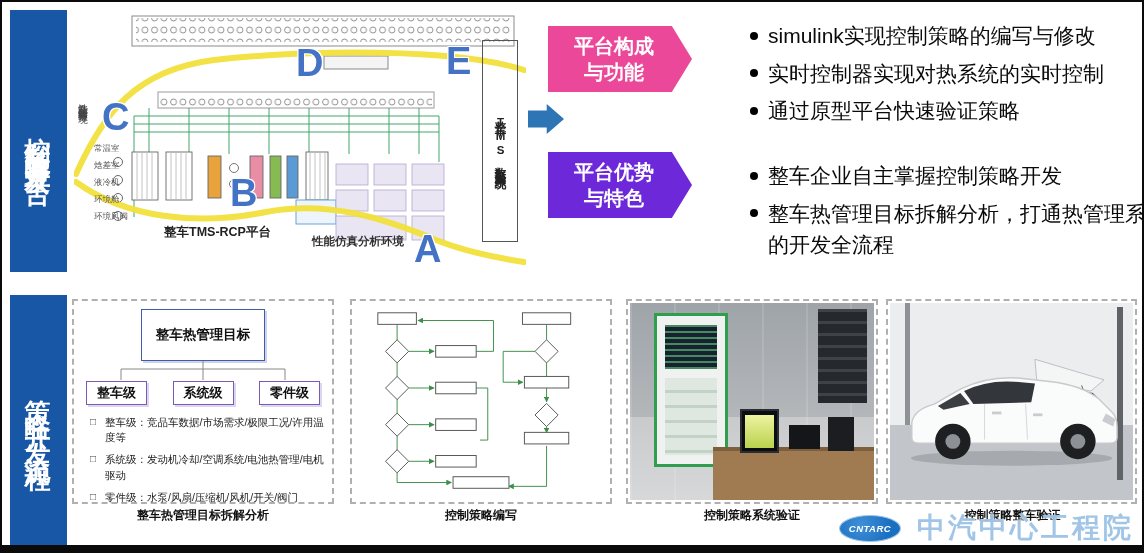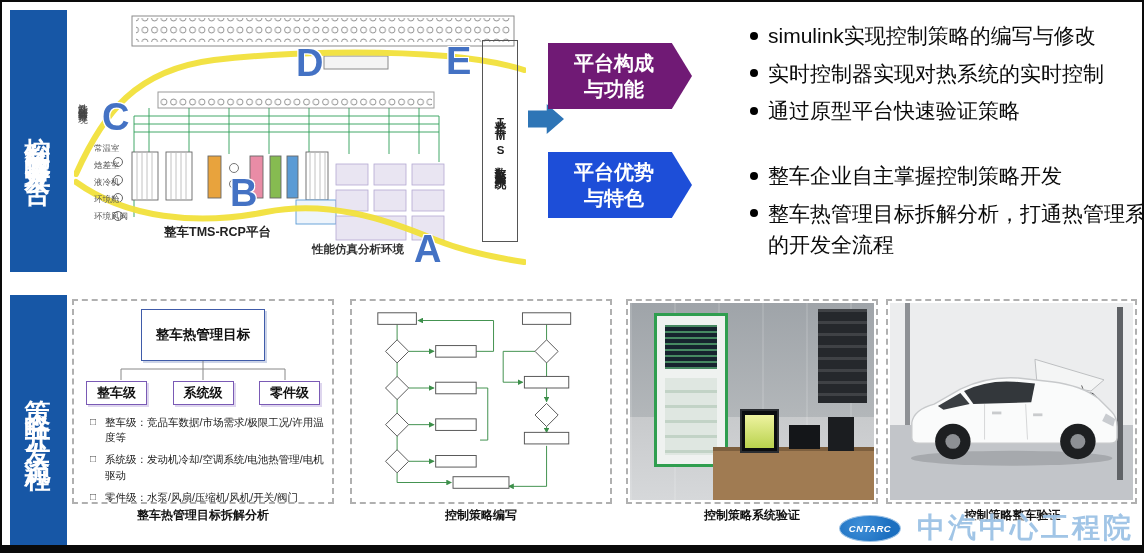--- a/index.html
+++ b/index.html
@@ -34,36 +34,36 @@
   .daq-box span{writing-mode:vertical-rl;text-orientation:upright;font-size:11.5px;font-weight:700;color:#222;letter-spacing:2px;}
   .big-letter{position:absolute;font-size:38px;font-weight:700;color:#4472C4;
     text-shadow:1px 1px 0 #fff,-1px -1px 0 #fff,1px -1px 0 #fff,-1px 1px 0 #fff;}
   .letter-c{left:28px;top:84px;}
   .letter-d{left:222px;top:30px;}
   .letter-e{left:372px;top:28px;}
   .letter-b{left:156px;top:160px;}
   .letter-a{left:340px;top:216px;}
   .dlabel{position:absolute;color:#222;}
   .platform-label{left:90px;top:212px;font-size:12.5px;font-weight:700;}
-  .sim-label{left:238px;top:230px;font-size:11.5px;font-weight:700;color:#333;}
+  .sim-label{left:238px;top:222px;font-size:11.5px;font-weight:700;color:#333;}
 
   
   .flow-arrow{
     position:absolute;left:526px;top:102px;width:36px;height:30px;background:#2E75B6;
     clip-path:polygon(0 22%,52% 22%,52% 0,100% 50%,52% 100%,52% 78%,0 78%);
   }
 
   
   .hdr-box{
     position:absolute;left:546px;width:144px;height:66px;display:flex;align-items:center;justify-content:center;
     clip-path:polygon(0 0,86% 0,100% 50%,86% 100%,0 100%);padding-right:12px;box-sizing:border-box;
   }
   .hdr-box span{color:#fff;font-size:20px;font-weight:700;line-height:1.3;text-align:center;white-space:pre-line;}
-  .hdr1{top:41px;background:#701a75;}
-  .hdr2{top:150px;background:#1d4ed8;}
+  .hdr1{top:24px;background:#ec4899;}
+  .hdr2{top:150px;background:#6d28d9;}
 
   
   .bullets{position:absolute;left:744px;width:436px;}
   .bullets1{top:18px;}
   .bullets2{top:158px;}
   .bullet{position:relative;padding-left:22px;font-size:21px;line-height:1.5;color:#0a0a0a;margin-bottom:6px;}
   .bullet::before{content:"";position:absolute;left:4px;top:0.55em;width:8px;height:8px;border-radius:50%;background:#000;}
 
   
   .panel{position:absolute;top:297px;height:205px;border:2px dashed #b0b0b0;background:#fff;box-sizing:border-box;}

